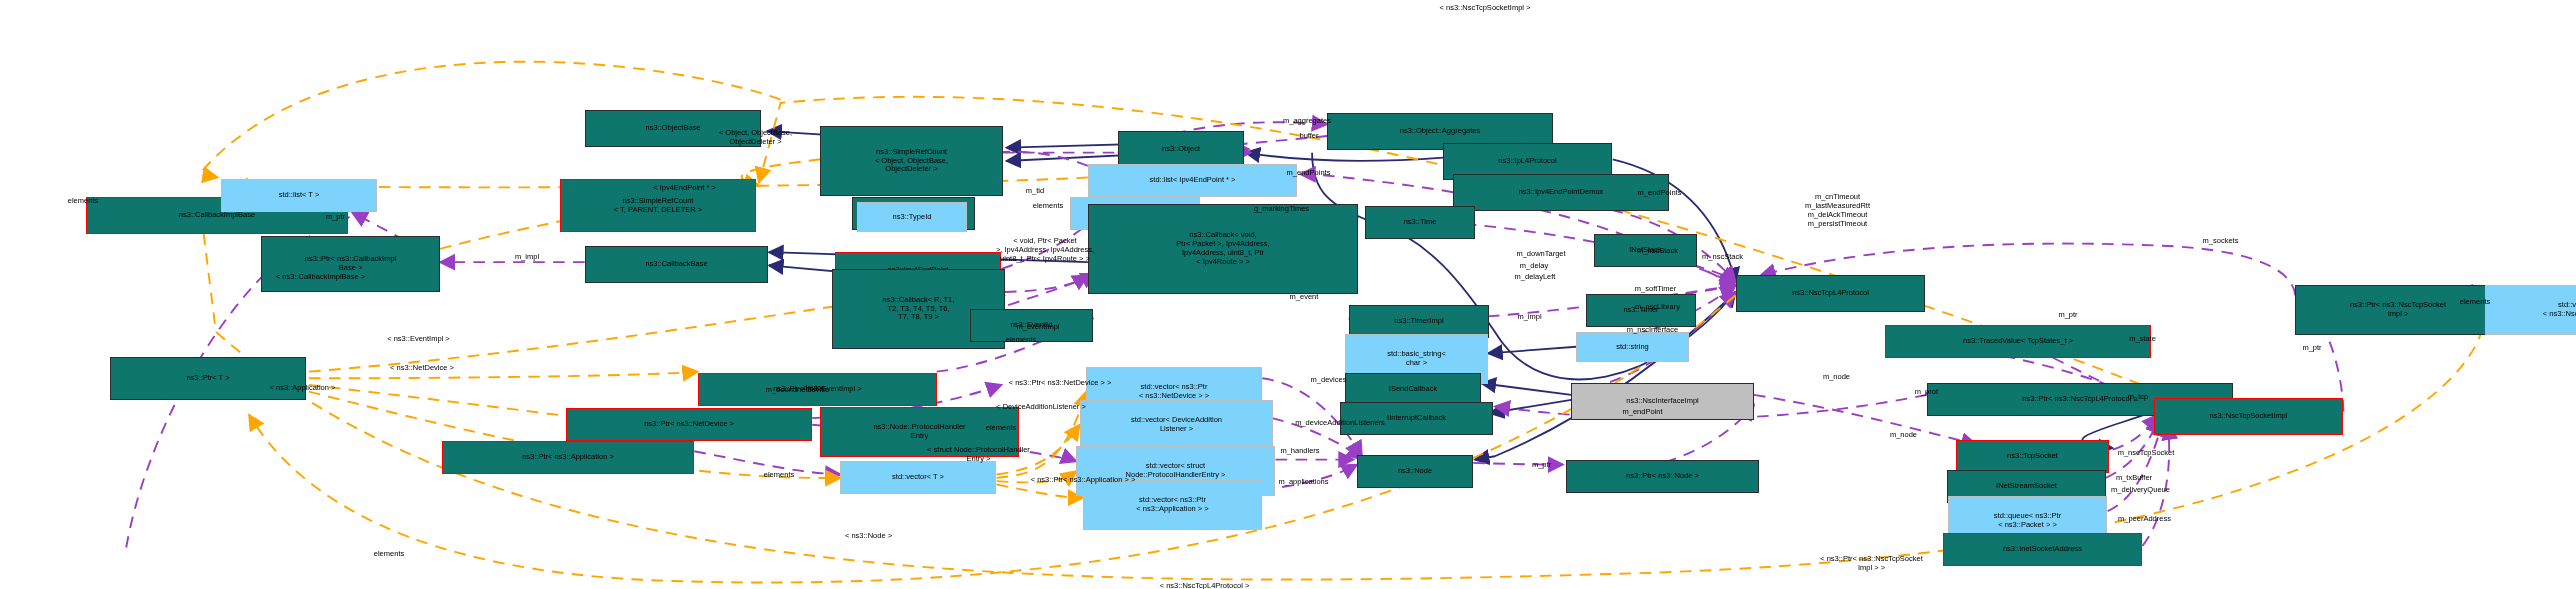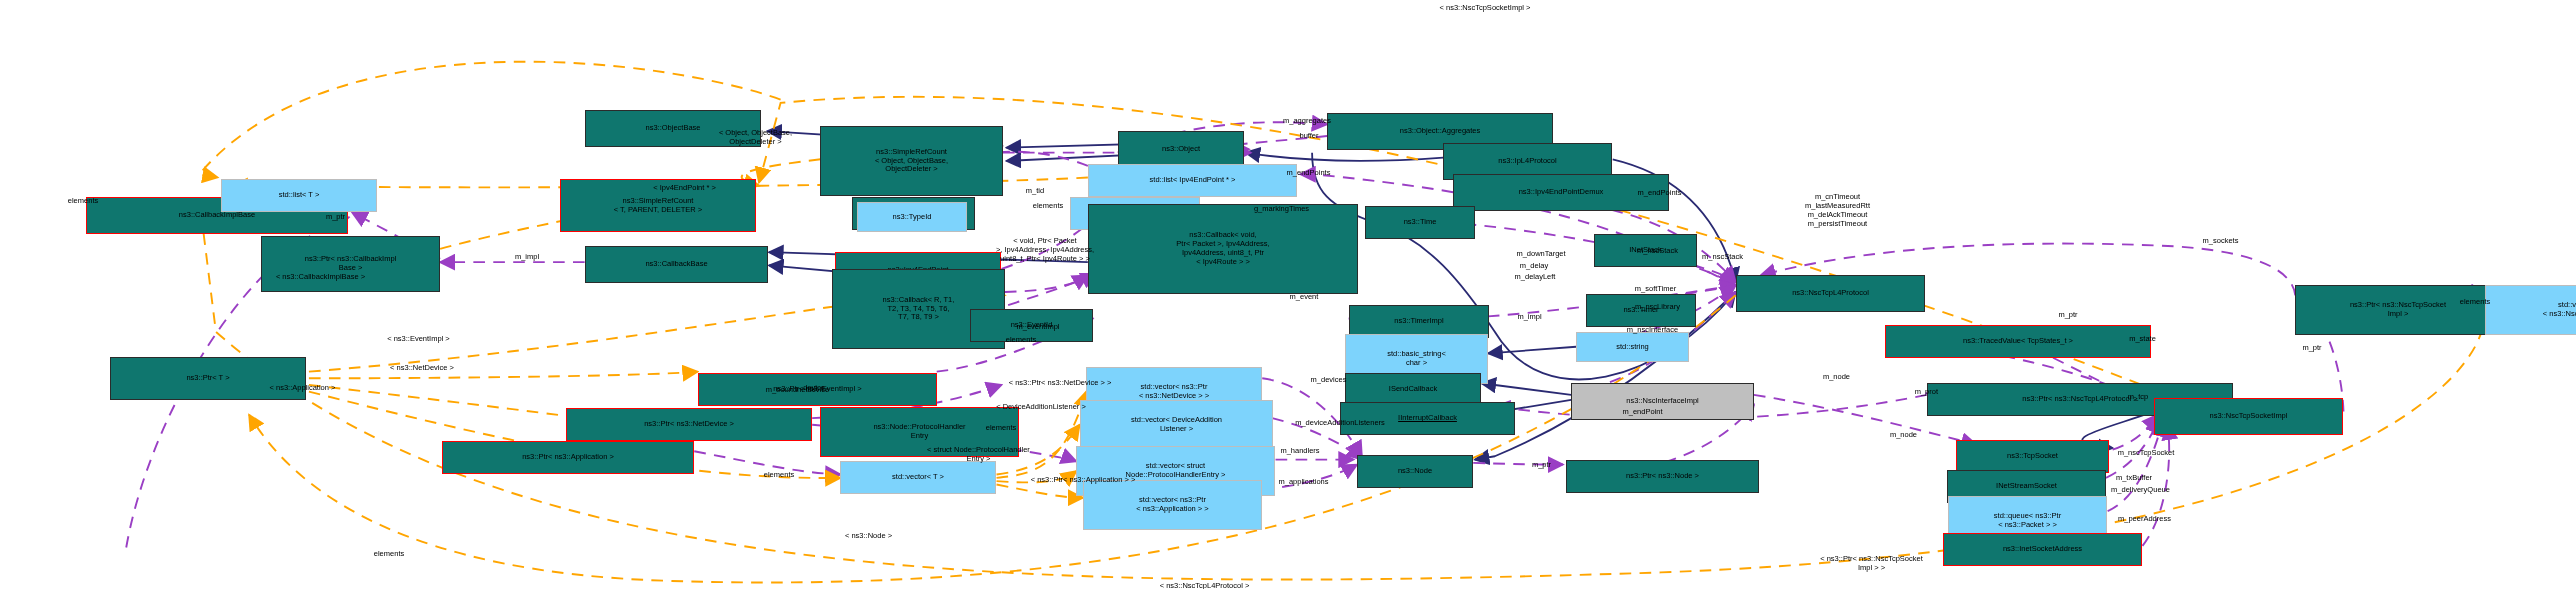--- a/index.html
+++ b/index.html
@@ -182,21 +182,21 @@
       <div class="node cls" style="left: 1443px; top: 143px; width: 169px; min-height: 37px; font-size: 7.5px;">ns3::IpL4Protocol</div>
       <div class="node cls" style="left: 1453px; top: 174px; width: 216px; min-height: 37px; font-size: 7.5px;">ns3::Ipv4EndPointDemux</div>
       <div class="node cls" style="left: 1365px; top: 206px; width: 110px; min-height: 33px; font-size: 7.5px;">ns3::Time</div>
       <div class="node cls" style="left: 1594px; top: 234px; width: 103px; min-height: 33px; font-size: 7.5px;">INetStack</div>
       <div class="node cls" style="left: 1349px; top: 305px; width: 140px; min-height: 33px; font-size: 7.5px;">ns3::TimerImpl</div>
       <div class="node cls" style="left: 1586px; top: 294px; width: 110px; min-height: 33px; font-size: 7.5px;">ns3::Timer</div>
       <div class="node std" style="left: 1345px; top: 334px; width: 143px; min-height: 50px; font-size: 7.5px;">std::basic_string&lt;
 char &gt;</div>
       <div class="node std" style="left: 1576px; top: 332px; width: 113px; min-height: 30px; font-size: 7.5px;">std::string</div>
       <div class="node cls" style="left: 1345px; top: 373px; width: 136px; min-height: 33px; font-size: 7.5px;">ISendCallback</div>
-      <div class="node cls" style="left: 1340px; top: 402px; width: 175px; min-height: 33px; font-size: 7.5px; text-decoration: underline;">IInterruptCallback</div>
+      <div class="node cls" style="left: 1340px; top: 402px; width: 153px; min-height: 33px; font-size: 7.5px;">IInterruptCallback</div>
       <div class="node filled" style="left: 1571px; top: 383px; width: 183px; min-height: 37px; font-size: 7.5px;">ns3::NscInterfaceImpl</div>
       <div class="node cls" style="left: 1736px; top: 275px; width: 189px; min-height: 37px; font-size: 7.5px;">ns3::NscTcpL4Protocol</div>
       <div class="node red" style="left: 1885px; top: 325px; width: 266px; min-height: 33px; font-size: 7.5px;">ns3::TracedValue&lt; TcpStates_t &gt;</div>
       <div class="node cls" style="left: 1927px; top: 383px; width: 306px; min-height: 33px; font-size: 7.5px;">ns3::Ptr&lt; ns3::NscTcpL4Protocol &gt;</div>
       <div class="node cls" style="left: 1357px; top: 455px; width: 116px; min-height: 33px; font-size: 7.5px;">ns3::Node</div>
       <div class="node cls" style="left: 1566px; top: 460px; width: 193px; min-height: 33px; font-size: 7.5px;">ns3::Ptr&lt; ns3::Node &gt;</div>
       <div class="node std" style="left: 1086px; top: 367px; width: 176px; min-height: 50px; font-size: 7.5px;">std::vector&lt; ns3::Ptr
 &lt; ns3::NetDevice &gt; &gt;</div>
       <div class="node std" style="left: 1080px; top: 400px; width: 193px; min-height: 50px; font-size: 7.5px;">std::vector&lt; DeviceAddition
 Listener &gt;</div>

